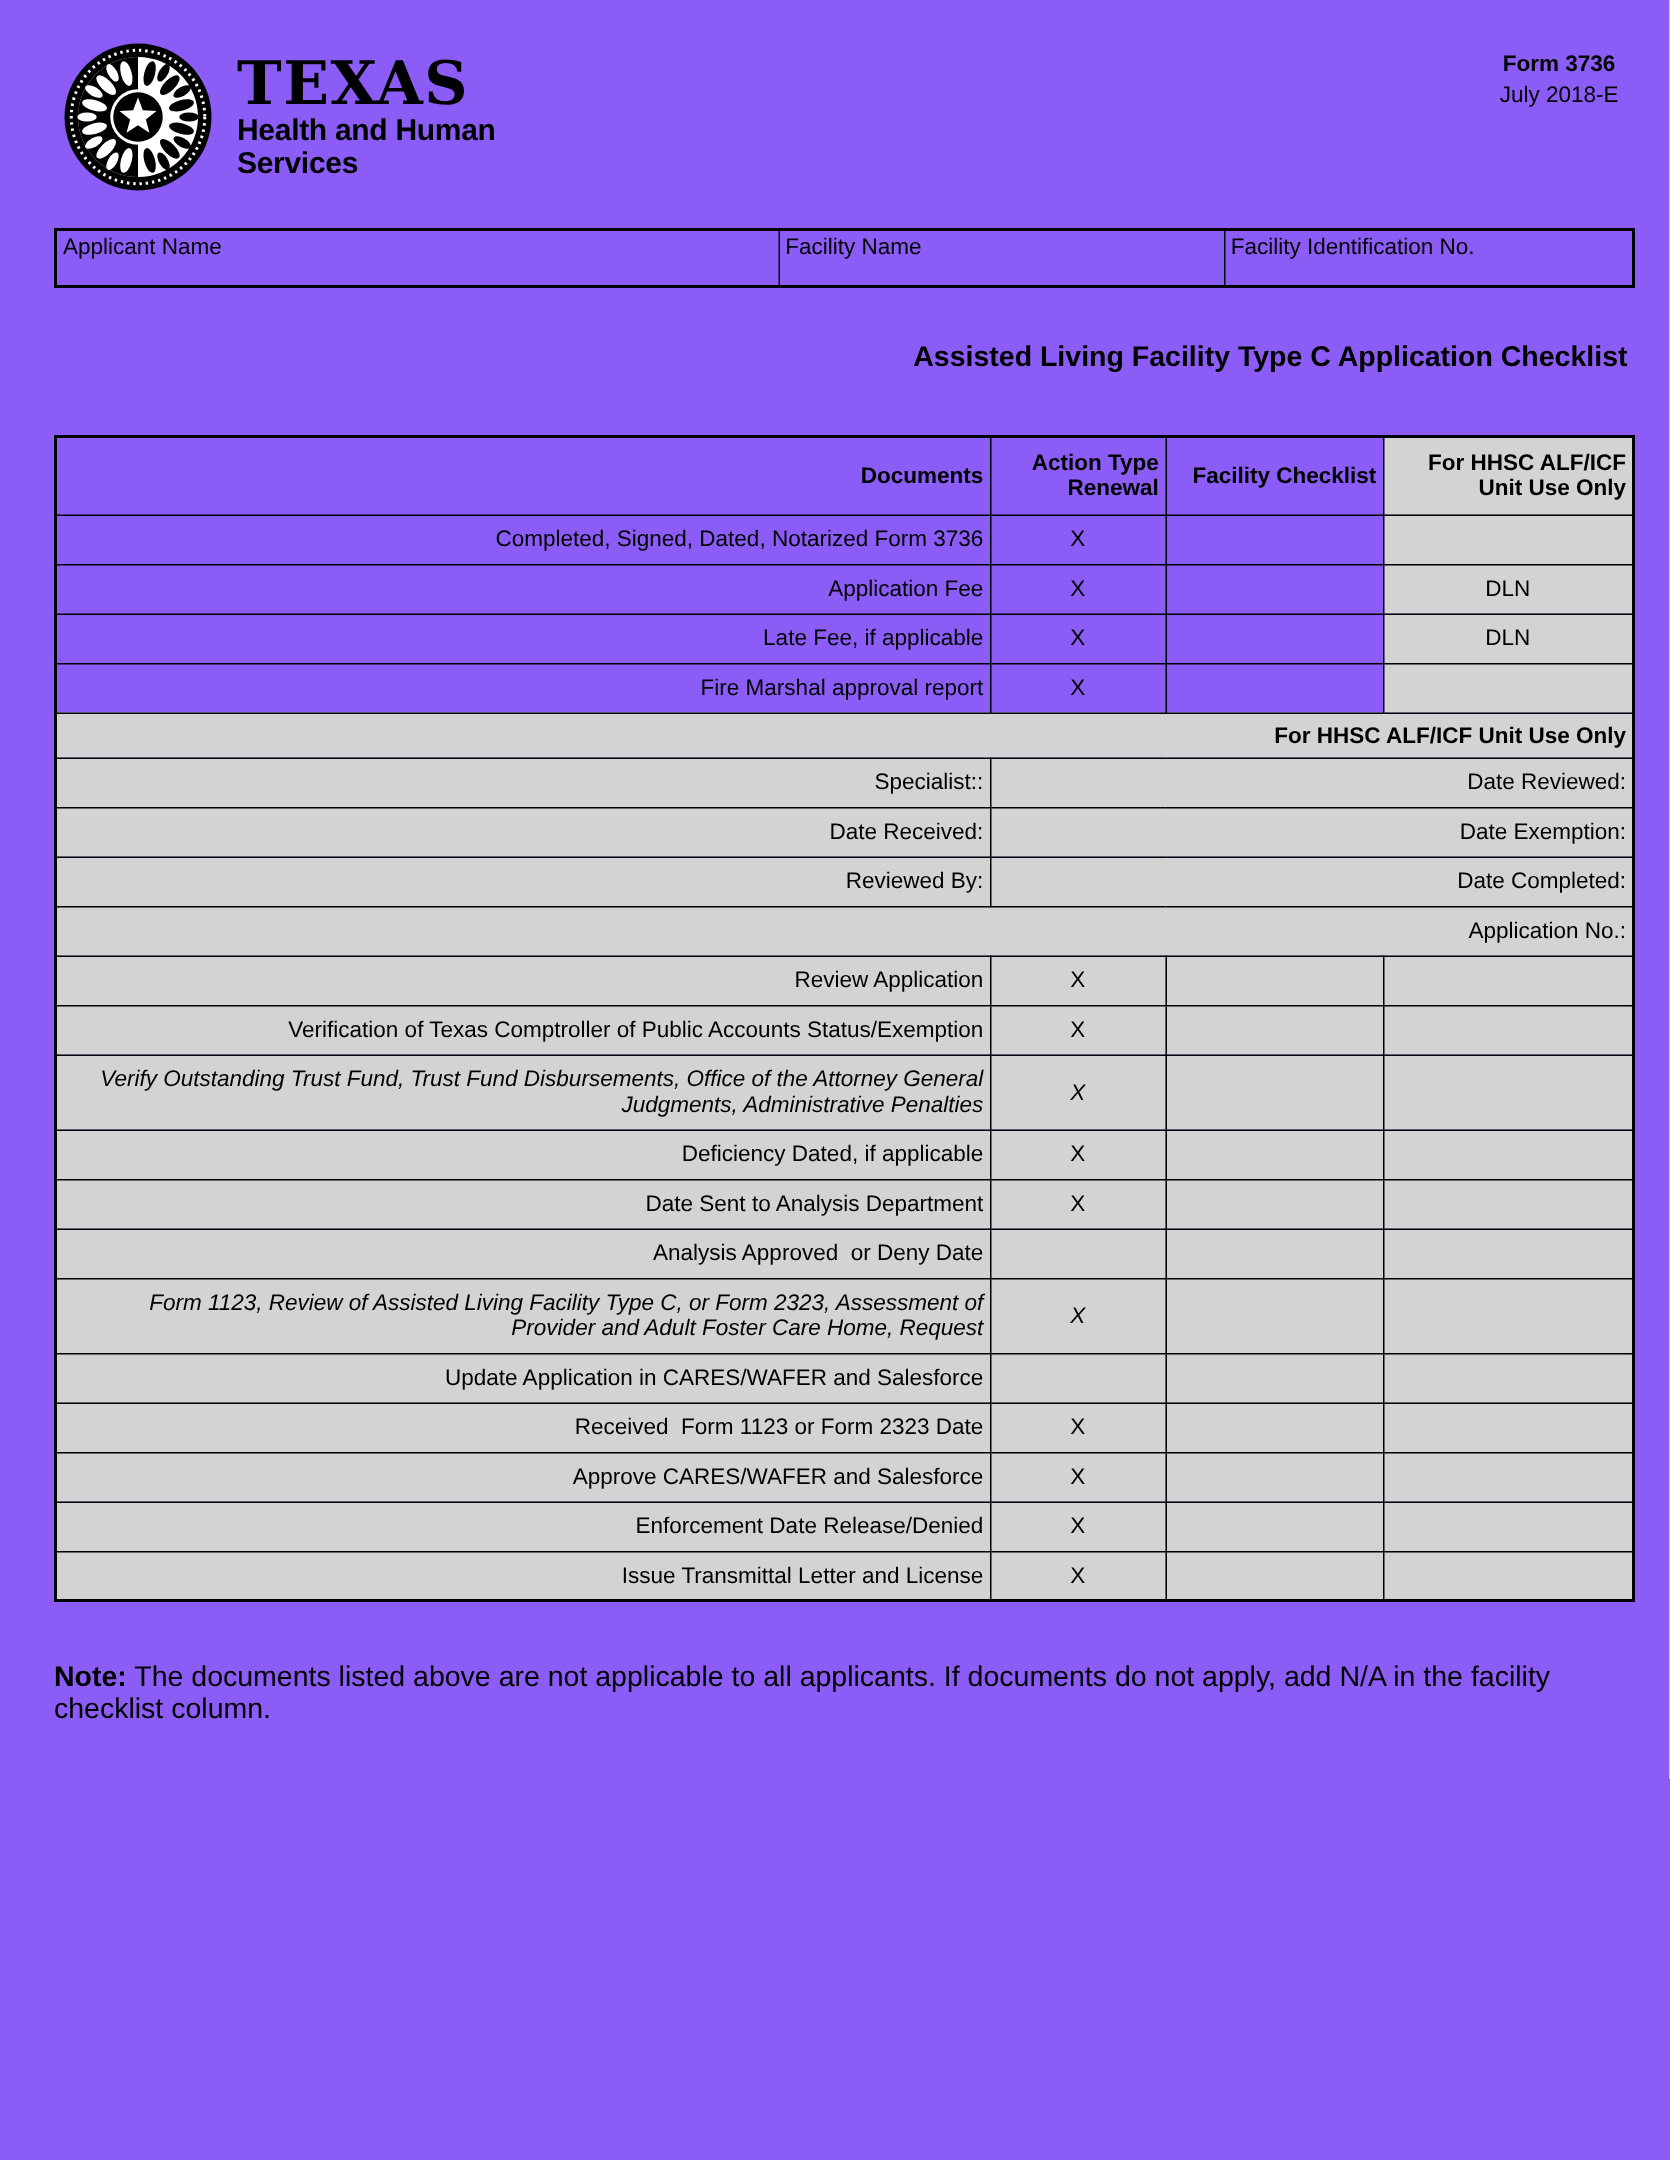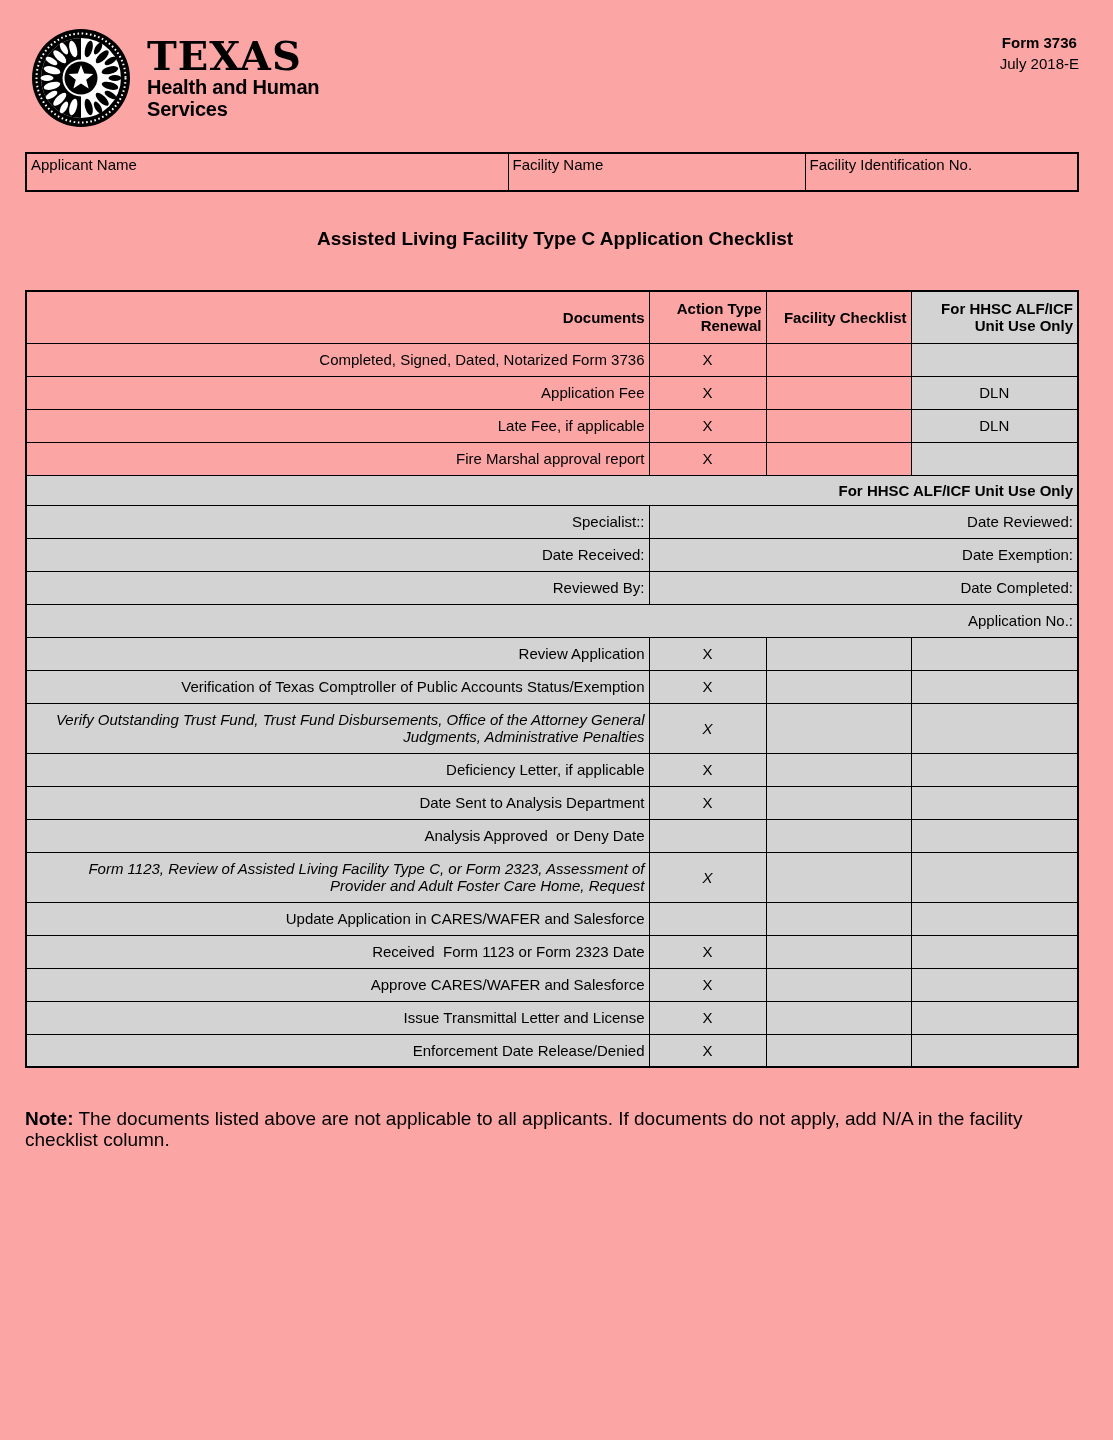--- a/index.html
+++ b/index.html
@@ -1,24 +1,24 @@
 <!DOCTYPE html>
 <html><head>
 <meta charset="utf-8">
 <style>
   * { box-sizing: border-box; margin: 0; padding: 0; }
   html, body { background: #fff; }
   .page {
     position: relative;
     width: 1113px;
     height: 1440px;
-    background: #fca5a5;
+    background: #8b5cf6;
     font-family: "Liberation Sans", sans-serif;
     color: #000;
-    padding: 28px 28px 0 25px;
+    padding: 28px 28px 0 36px;
   }
   
   .hdr { position: relative; height: 120px; }
   .logo-block { display: flex; align-items: center; gap: 16px; margin-left: 6px; }
   .seal { width: 100px; height: 100px; }
   .wordmark .agency {
     font-family: "DejaVu Serif", serif;
     font-weight: bold;
     font-size: 40px;
     line-height: 40px;
@@ -31,21 +31,21 @@
     letter-spacing: -0.2px;
   }
   .form-meta { position: absolute; top: 4px; right: 6px; text-align: center; font-size: 15px; line-height: 21px; }
   .form-meta .num { font-weight: bold; }
   
   table { border-collapse: collapse; table-layout: fixed; width: 1052px; }
   td, th { border: 1px solid #000; font-size: 15px; vertical-align: middle; }
   .info-table { border: 2px solid #000; margin-top: 4px; }
   .info-table td { height: 38px; vertical-align: top; padding: 2px 4px; }
   
-  .title { text-align: center; font-size: 19px; font-weight: bold; margin-top: 36px; }
+  .title { text-align: right; font-size: 19px; font-weight: bold; margin-top: 36px; }
   
   .main-table { border: 2px solid #000; margin-top: 40px; }
   .main-table th { font-weight: bold; text-align: right; padding: 3px 4px; }
   .main-table td { padding: 2px 4px; }
   .doc { text-align: right; padding-left: 5px !important; white-space: pre-wrap; }
   .center { text-align: center; }
   .shaded { background: #d3d3d3; }
   .bold { font-weight: bold; }
   tr.head th { height: 52px; }
   tr.r33 td { height: 33px; }
@@ -248,21 +248,21 @@
       <td class="shaded"></td>
       <td class="shaded"></td>
     </tr>
     <tr class="r50">
       <td class="doc shaded">Verify Outstanding Trust Fund, Trust Fund Disbursements, Office of the Attorney General Judgments, Administrative Penalties</td>
       <td class="center shaded">X</td>
       <td class="shaded"></td>
       <td class="shaded"></td>
     </tr>
     <tr class="r33">
-      <td class="doc shaded">Deficiency Letter, if applicable</td>
+      <td class="doc shaded">Deficiency Dated, if applicable</td>
       <td class="center shaded">X</td>
       <td class="shaded"></td>
       <td class="shaded"></td>
     </tr>
     <tr class="r33">
       <td class="doc shaded">Date Sent to Analysis Department</td>
       <td class="center shaded">X</td>
       <td class="shaded"></td>
       <td class="shaded"></td>
     </tr>
@@ -290,27 +290,27 @@
       <td class="shaded"></td>
       <td class="shaded"></td>
     </tr>
     <tr class="r33">
       <td class="doc shaded">Approve CARES/WAFER and Salesforce</td>
       <td class="center shaded">X</td>
       <td class="shaded"></td>
       <td class="shaded"></td>
     </tr>
     <tr class="r33">
+      <td class="doc shaded">Enforcement Date Release/Denied</td>
+      <td class="center shaded">X</td>
+      <td class="shaded"></td>
+      <td class="shaded"></td>
+    </tr>
+    <tr class="r33">
       <td class="doc shaded">Issue Transmittal Letter and License</td>
-      <td class="center shaded">X</td>
-      <td class="shaded"></td>
-      <td class="shaded"></td>
-    </tr>
-    <tr class="r33">
-      <td class="doc shaded">Enforcement Date Release/Denied</td>
       <td class="center shaded">X</td>
       <td class="shaded"></td>
       <td class="shaded"></td>
     </tr>
   </tbody>
     </table>
 
   <p class="note"><b>Note:</b> <span>The documents listed above are not applicable to all applicants. If documents do not apply, add N/A in the facility checklist column.</span></p>
 
 </div>

